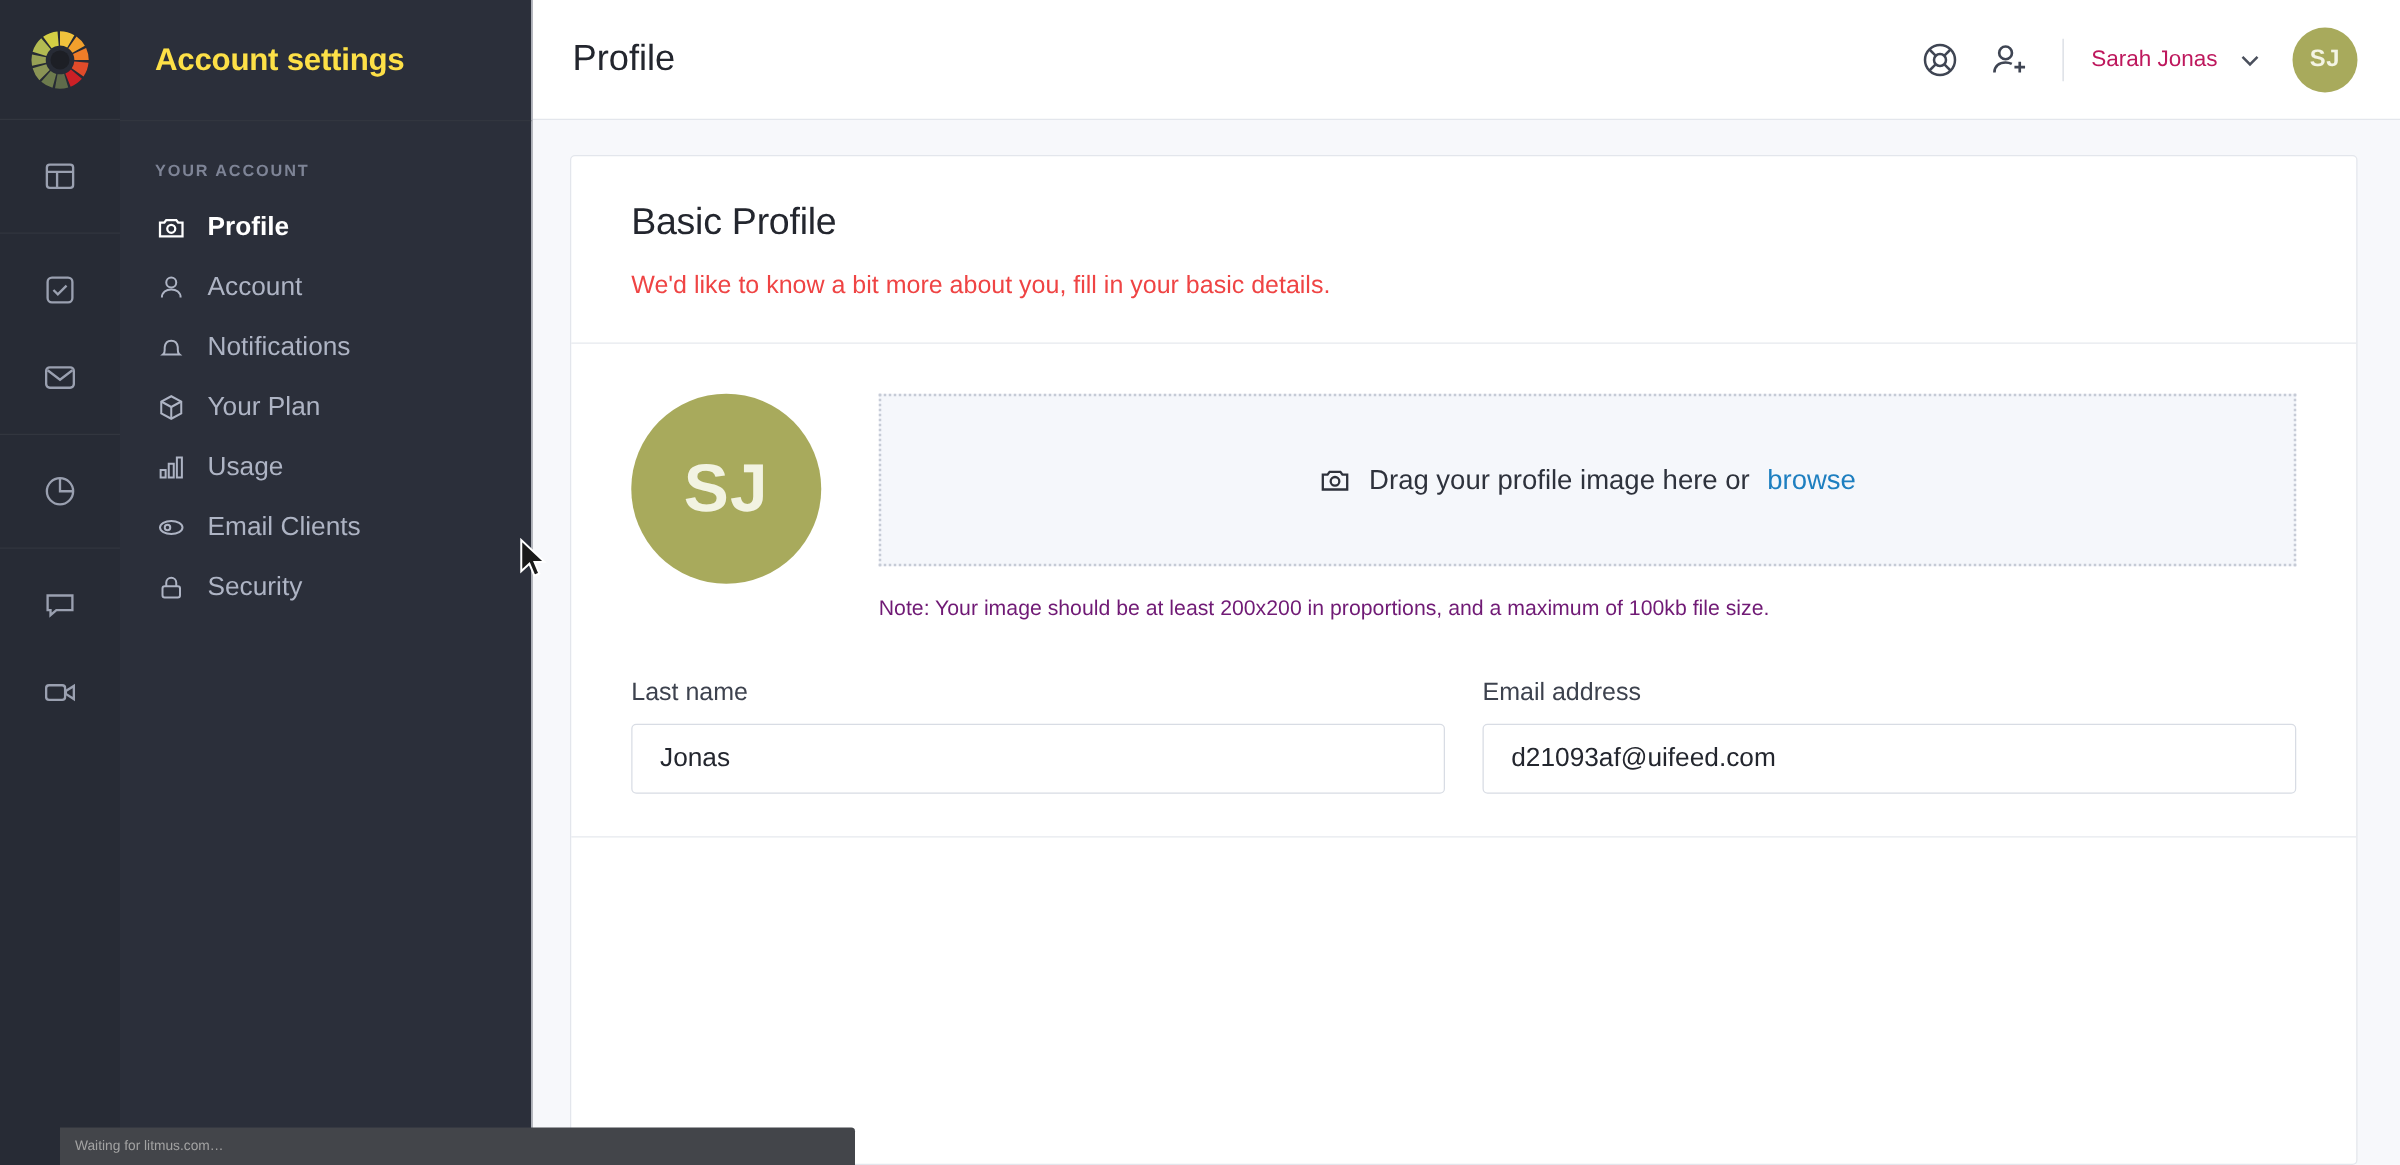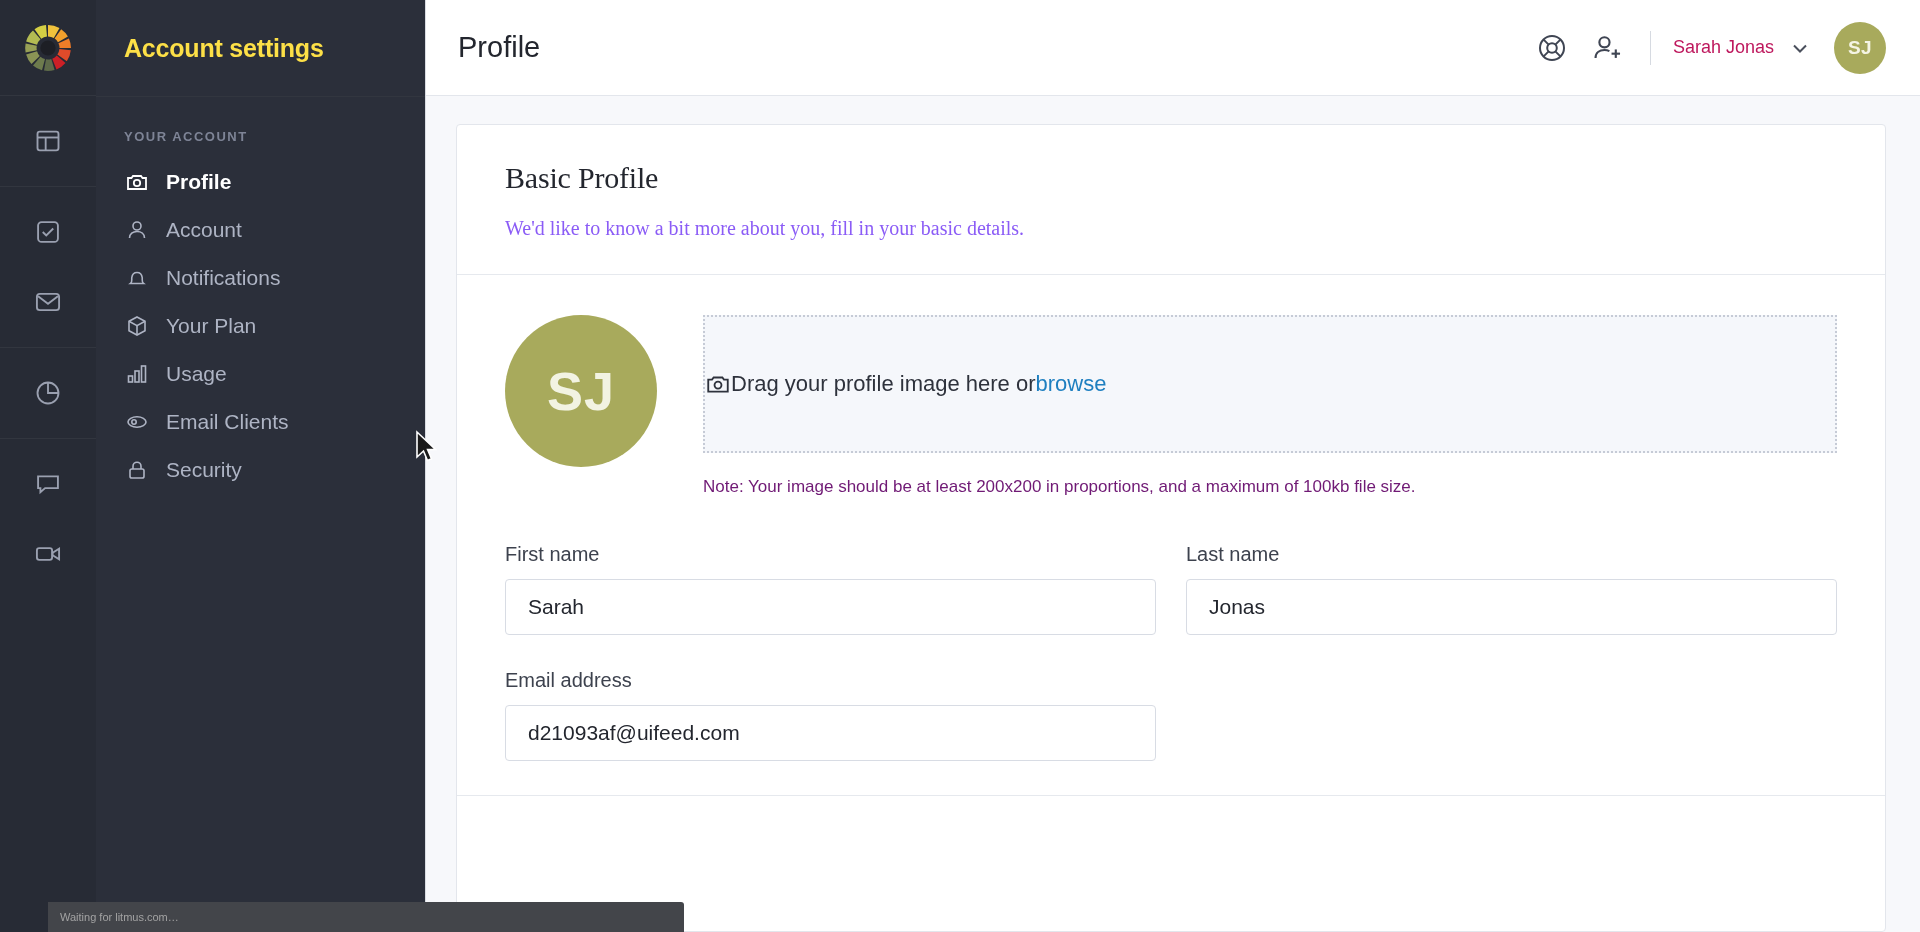--- a/index.html
+++ b/index.html
@@ -89,39 +89,39 @@
     cursor: pointer;
   }
 
   .content { flex: 1 1 auto; padding: 28px 34px 0 30px; overflow: hidden; }
   .card {
     background: #ffffff;
     border: 1px solid #e3e6ec;
     border-radius: 4px;
     height: 100%;
   }
-  .card-head { padding: 36px 48px 34px 48px; border-bottom: 1px solid #e6e9ee; font-family: Liberation Serif, serif; }
+  .card-head { padding: 36px 48px 34px 48px; border-bottom: 1px solid #e6e9ee; }
   .card-title { font-size: 30px; color: #23262e; margin-bottom: 22px; letter-spacing: -0.2px; }
-  .card-sub { font-size: 20px; color: #8b5cf6; }
+  .card-sub { font-size: 20px; color: #ef4444; }
 
   .card-body { padding: 40px 48px 0 48px; }
   .upload-row { display: flex; align-items: flex-start; gap: 46px; }
   .avatar-lg {
     width: 152px; height: 152px; border-radius: 50%;
     background: #a8aa5c; color: #f2f3e2;
     display: flex; align-items: center; justify-content: center;
     font-size: 54px; font-weight: bold; flex: 0 0 152px; letter-spacing: 1px;
   }
   .drop-wrap { flex: 1 1 auto; min-width: 0; }
   .dropzone {
     height: 138px;
     border: 2px dotted #c6cbd6;
     background: #f5f7fb;
-    display: flex; align-items: center; 
-    gap: 0; cursor: pointer;
+    display: flex; align-items: center; justify-content: center;
+    gap: 14px; cursor: pointer;
   }
   .drop-text { font-size: 22px; color: #2e323c; }
   .drop-link { color: #1e7fc0; font-weight: normal; cursor: pointer; }
   .drop-note { font-size: 17px; color: #701a75; margin-top: 24px; }
 
   .form-grid {
     display: grid; grid-template-columns: 1fr 1fr;
     column-gap: 30px; row-gap: 0; margin-top: 46px;
   }
   .field { margin-bottom: 34px; }
@@ -356,24 +356,20 @@
                 </svg>
                 <span class="drop-text">Drag your profile image here or</span>
                 <span class="drop-text drop-link">browse</span>
               </div>
               <div class="drop-note">Note: Your image should be at least 200x200 in proportions, and a maximum of 100kb file size.</div>
             </div>
           </div>
 
           <div class="form-grid">
             <div class="field">
-              <div class="field-label">First name</div>
-              <input class="field-input" type="text" value="Sarah" style="">
-            </div>
-            <div class="field">
               <div class="field-label">Last name</div>
               <input class="field-input" type="text" value="Jonas" style="">
             </div>
             <div class="field">
               <div class="field-label">Email address</div>
               <input class="field-input" type="text" value="d21093af@uifeed.com" style="">
             </div>
             <div></div>
           </div>
           <div class="form-divider"></div>

